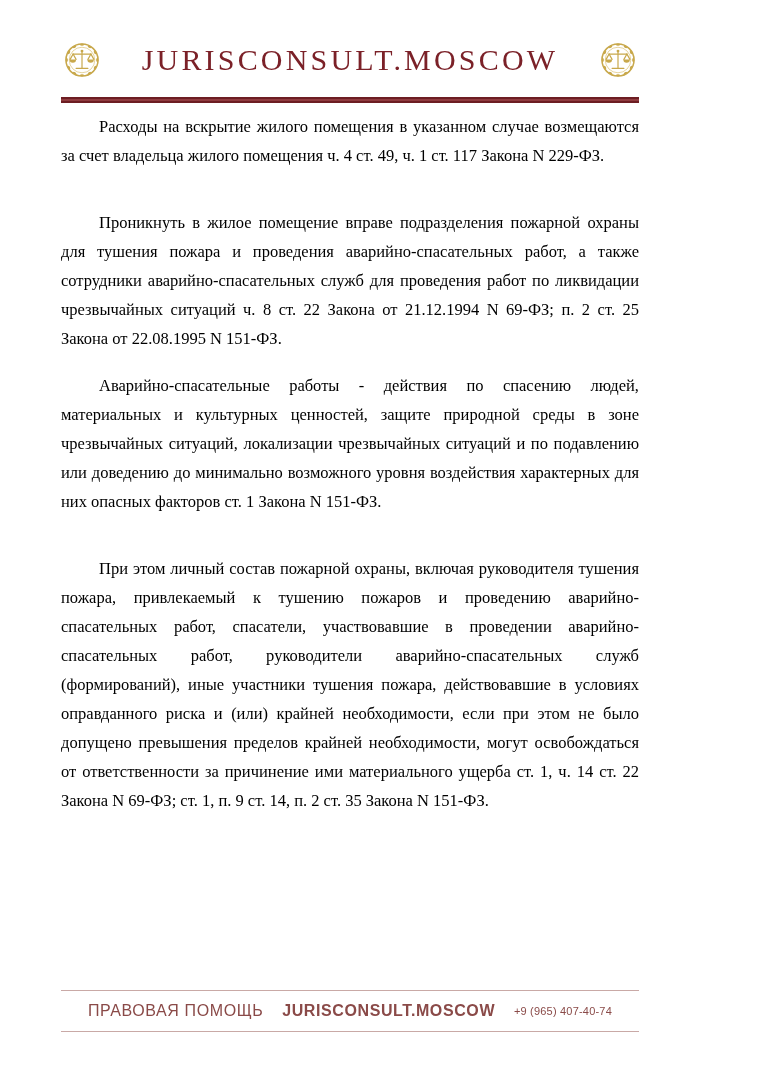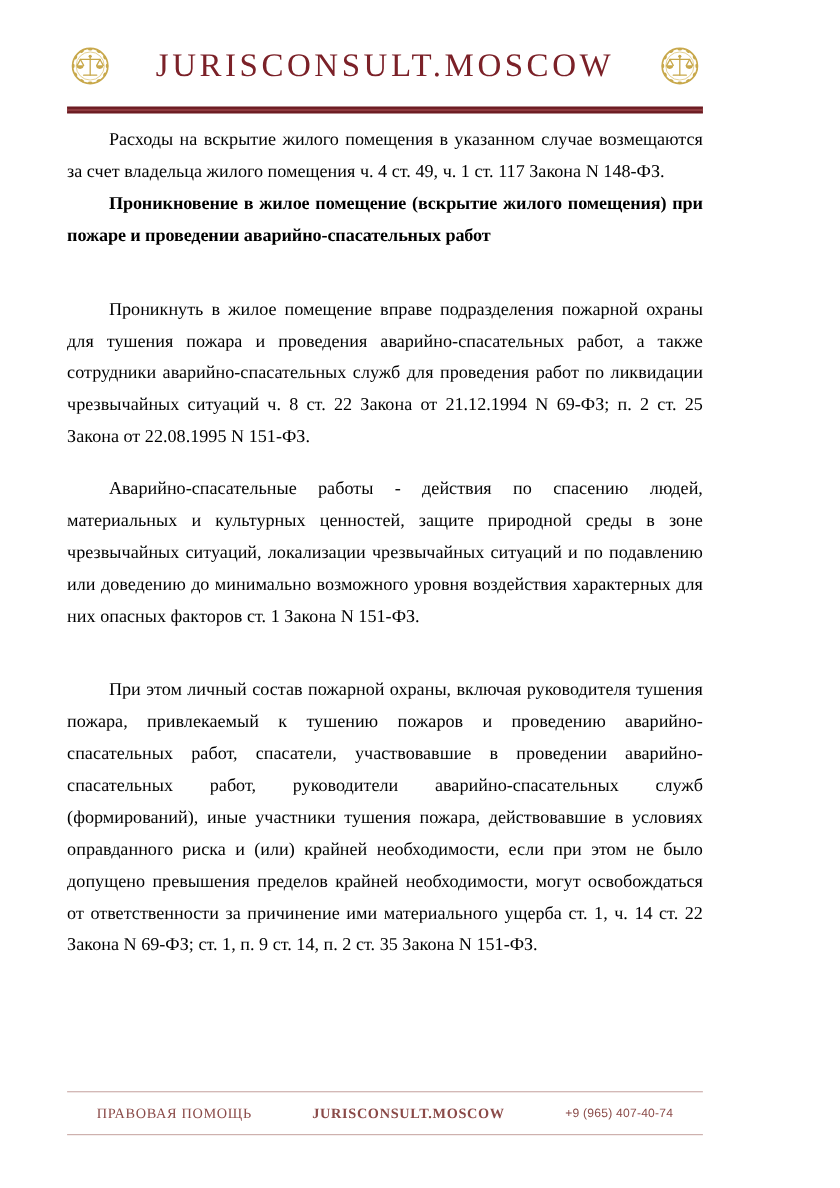--- a/index.html
+++ b/index.html
@@ -111,22 +111,22 @@
     height: 0;
   }
   .footer-row {
     display: flex;
     align-items: center;
     justify-content: space-between;
     padding: 11px 27px 11px 27px;
     box-sizing: border-box;
   }
   .footer-item {
-    font-family: Liberation Serif, serif;
-    font-size: 13px;
+    font-family: Liberation Sans, sans-serif;
+    font-size: 16px;
     letter-spacing: 0.6px;
     color: #8a4a48;
     white-space: nowrap;
   }
   .footer-item.center { font-weight: bold; }
   .footer-item.right {
     font-family: "Liberation Sans", "DejaVu Sans", sans-serif;
     letter-spacing: 0.2px;
     font-size: 11px;
   }
@@ -212,23 +212,22 @@
           <circle cx="32" cy="17" r="2.4"></circle>
         </g>
       </svg>
     </span>
   </div>
 
   <div class="header-rule"></div>
 
   <div class="content">
 
-    <p class="para">Расходы на вскрытие жилого помещения в указанном случае возмещаются за счет владельца жилого помещения ч. 4 ст. 49, ч. 1 ст. 117 Закона N 148-ФЗ.</p>
-
-    <h2 class="heading gap-before">Проникновение в жилое помещение (вскрытие жилого помещения) при пожаре и проведении аварийно-спасательных работ</h2>
+    <p class="para">Расходы на вскрытие жилого помещения в указанном случае возмещаются за счет владельца жилого помещения ч. 4 ст. 49, ч. 1 ст. 117 Закона N 229-ФЗ.</p>
+
 
     <p class="para gap-before">Проникнуть в жилое помещение вправе подразделения пожарной охраны для тушения пожара и проведения аварийно-спасательных работ, а также сотрудники аварийно-спасательных служб для проведения работ по ликвидации чрезвычайных ситуаций ч. 8 ст. 22 Закона от 21.12.1994 N 69-ФЗ; п. 2 ст. 25 Закона от 22.08.1995 N 151-ФЗ.</p>
 
     <p class="para gap-small">Аварийно-спасательные работы - действия по спасению людей, материальных и культурных ценностей, защите природной среды в зоне чрезвычайных ситуаций, локализации чрезвычайных ситуаций и по подавлению или доведению до минимально возможного уровня воздействия характерных для них опасных факторов ст. 1 Закона N 151-ФЗ.</p>
 
     <p class="para gap-before">При этом личный состав пожарной охраны, включая руководителя тушения пожара, привлекаемый к тушению пожаров и проведению аварийно-спасательных работ, спасатели, участвовавшие в проведении аварийно-спасательных работ, руководители аварийно-спасательных служб (формирований), иные участники тушения пожара, действовавшие в условиях оправданного риска и (или) крайней необходимости, если при этом не было допущено превышения пределов крайней необходимости, могут освобождаться от ответственности за причинение ими материального ущерба ст. 1, ч. 14 ст. 22 Закона N 69-ФЗ; ст. 1, п. 9 ст. 14, п. 2 ст. 35 Закона N 151-ФЗ.</p>
   </div>
 
   <div class="footer">
     <div class="footer-rule"></div>

